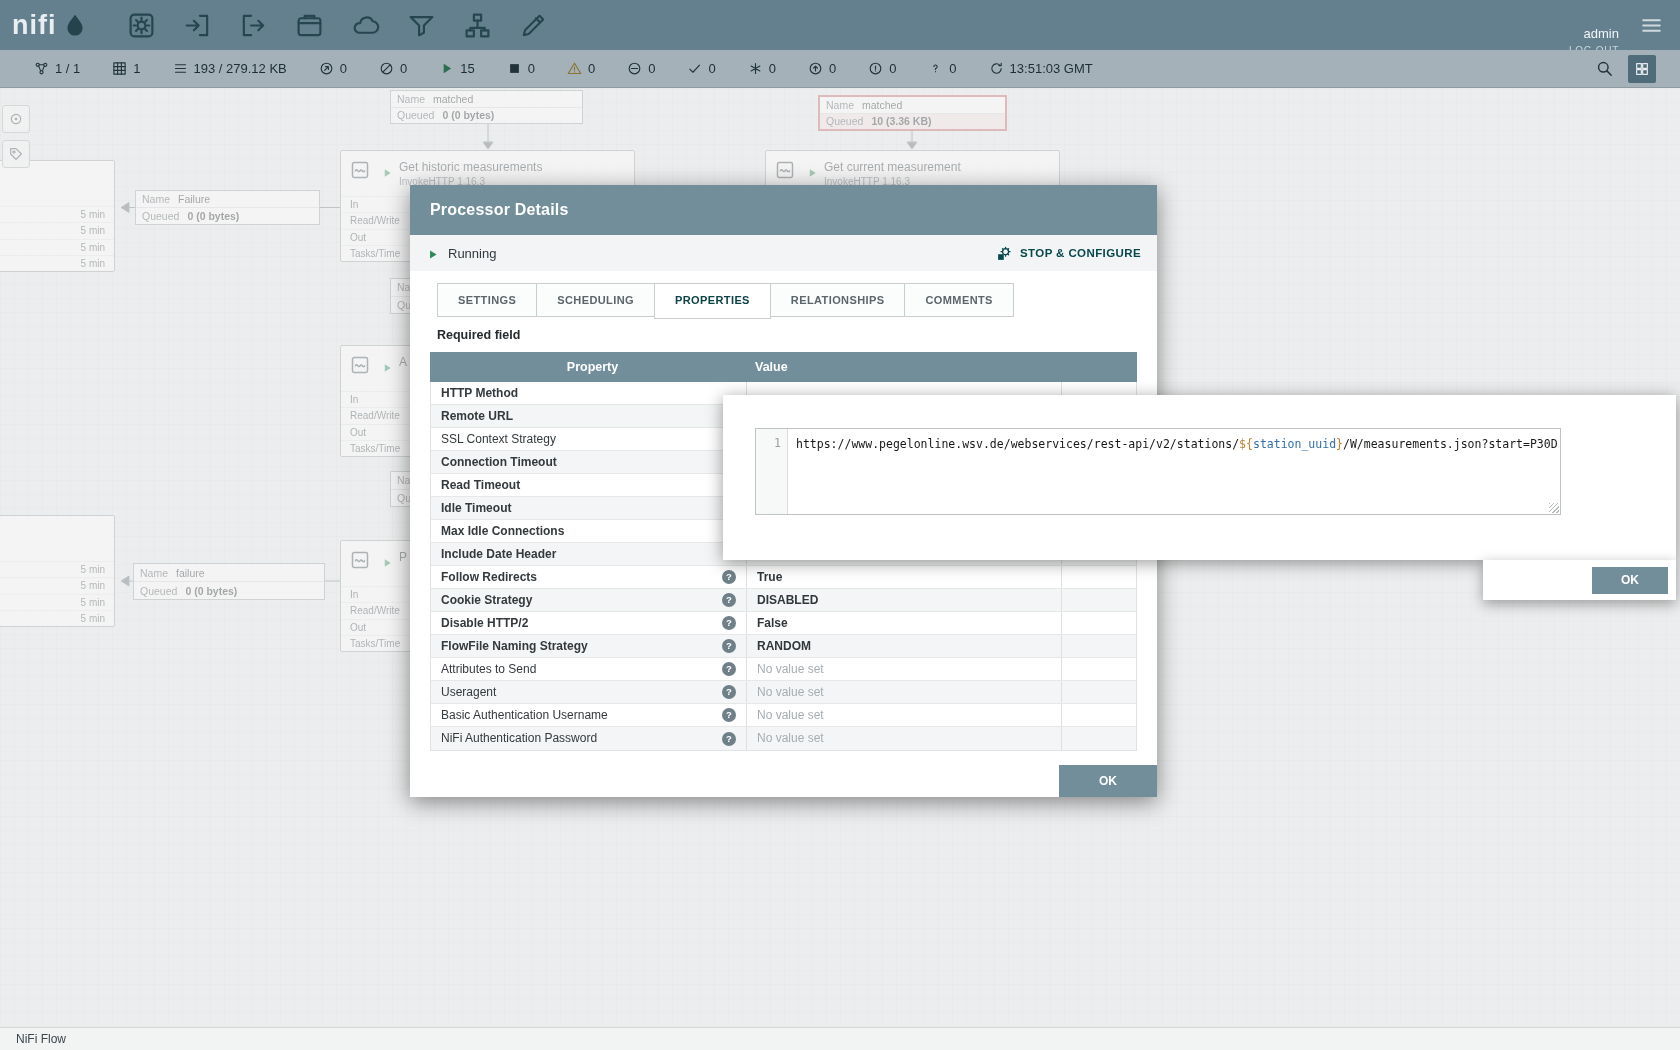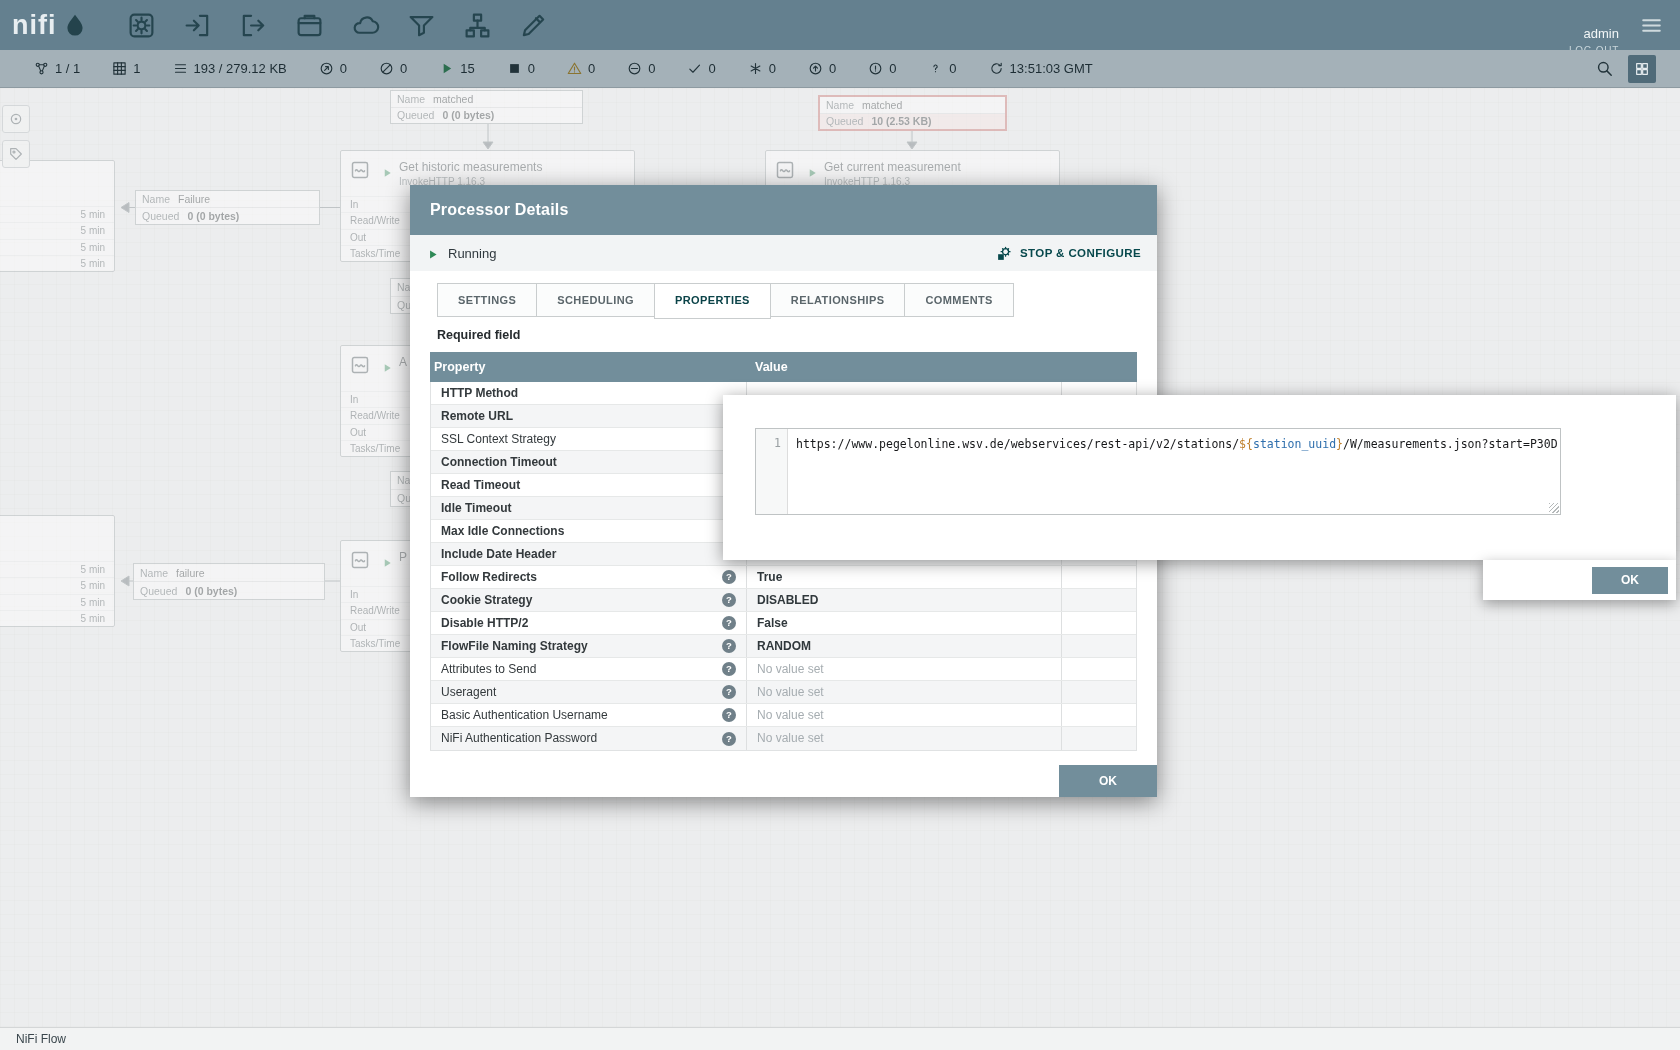--- a/index.html
+++ b/index.html
@@ -74,21 +74,21 @@
   .ds-right{margin-left:auto;display:flex;align-items:center;gap:7px;color:#07484c;cursor:pointer;}
   .ds-ic{width:17px;height:17px;}
   .ds-label{font-size:11.5px;font-weight:bold;letter-spacing:.4px;}
   .dlg-tabs{position:absolute;top:98px;left:27px;height:22px;display:flex;}
   .tab{height:32px;line-height:32px;padding:0 20px;background:#fbfcfc;border:1px solid #c9cdce;margin-right:-1px;
        font-size:11px;font-weight:bold;letter-spacing:.4px;color:#5b666b;cursor:pointer;}
   .tab.active{background:#fff;color:#0b4348;height:34px;position:relative;z-index:1;}
   .req-note{position:absolute;top:143px;left:27px;font-size:12.5px;font-weight:bold;color:#262b2e;}
   .ptable{position:absolute;top:167px;left:20px;width:707px;}
   .pt-head{display:flex;height:30px;background:#728e9b;color:#fff;font-size:12.5px;font-weight:bold;line-height:30px;}
-  .pt-hp{width:315px;padding-left:4px;box-sizing:border-box;}
+  .pt-hp{width:315px;padding-left:10px;box-sizing:border-box;text-align:center;}
   .pt-hv{width:392px;padding-left:10px;box-sizing:border-box;}
   .pt-rows{border:1px solid #e0e2e3;border-top:none;box-sizing:border-box;}
   .prow{display:flex;height:23px;line-height:23px;border-bottom:1px solid #e6e8e8;font-size:12px;color:#33393c;box-sizing:border-box;}
   .prow:last-child{border-bottom:none;}
   .prow.alt{background:#f4f5f6;}
   .cell-p{width:315px;display:flex;align-items:center;padding-left:10px;box-sizing:border-box;}
   .pname.req{font-weight:bold;}
   .help{margin-left:auto;margin-right:10px;width:14px;height:14px;border-radius:50%;background:#708089;color:#fff;
         font-size:9.5px;line-height:14px;text-align:center;font-weight:bold;flex:0 0 auto;cursor:pointer;}
   .cell-v{width:315px;border-left:1px solid #dddfe0;padding-left:10px;box-sizing:border-box;font-weight:bold;color:#30383c;cursor:pointer;overflow:hidden;white-space:nowrap;}
@@ -468,21 +468,21 @@
             <span class="cl-vq">0 (0 bytes)</span>
           </div>
       </div>
       <div class="clabel hl" style="left:818px;top:7px;width:189px;height:36px;">
         <div class="clrow">
             <span class="cl-k">Name</span>
             <span class="cl-v">matched</span>
           </div>
         <div class="clrow">
             <span class="cl-k">Queued</span>
-            <span class="cl-vq">10 (2.53 KB)</span>
+            <span class="cl-vq">10 (3.36 KB)</span>
           </div>
       </div>
       <div class="clabel" style="left:135px;top:102px;width:185px;height:35px;">
         <div class="clrow">
             <span class="cl-k">Name</span>
             <span class="cl-v">Failure</span>
           </div>
         <div class="clrow">
             <span class="cl-k">Queued</span>
             <span class="cl-vq">0 (0 bytes)</span>

